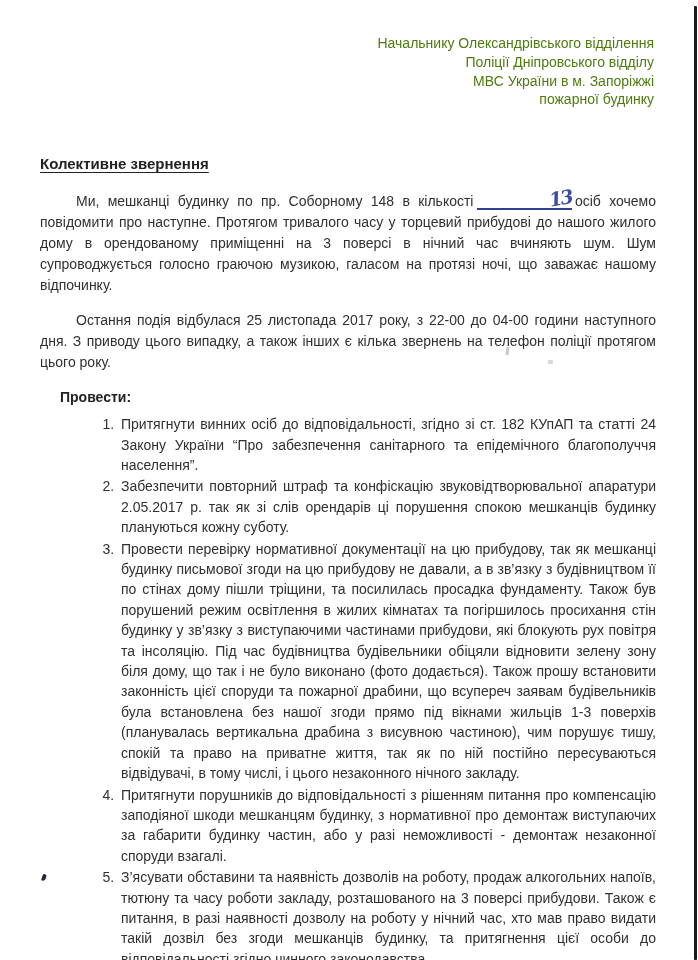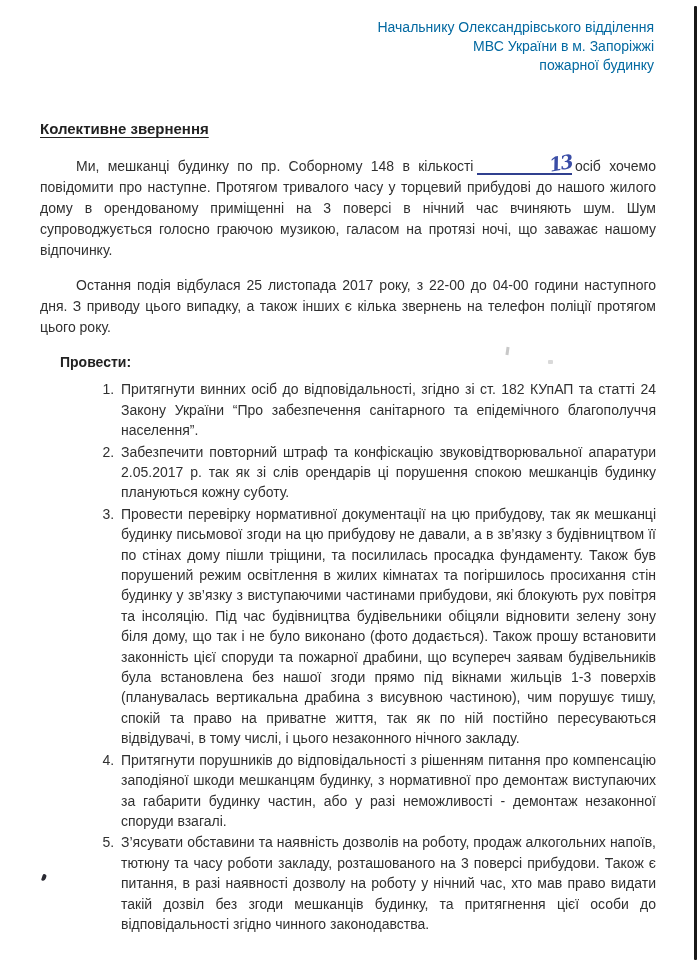--- a/index.html
+++ b/index.html
@@ -26,25 +26,25 @@
     width: 3px;
     background: #191919;
     border-radius: 1px;
   }
   .content {
     position: relative;
     padding: 0 42px 0 40px;
   }
   
   .recipient {
-    margin-top: 18px;
+    margin-top: 34px;
     text-align: right;
     font-size: 14px;
     line-height: 18.8px;
-    color: #0369a1;
+    color: #4d7c0f;
     padding-right: 2px;
   }
   
   .title {
     margin-top: 46px;
     text-align: left;
     font-size: 15px;
     font-weight: bold;
     color: #222222;
   }
@@ -138,20 +138,21 @@
 <body>
 
 <div class="page">
 
   <div class="scan-edge"></div>
 
   <div class="content">
 
     <div class="recipient">
       <div>Начальнику Олександрівського відділення</div>
+      <div>Поліції Дніпровського відділу</div>
       <div>МВС України в м. Запоріжжі</div>
       <div>пожарної будинку</div>
     </div>
 
     <div class="title">
       <span>Колективне звернення</span>
     </div>
 
     <p class="para indent para-intro">
       <span>Ми, мешканці будинку по пр. Соборному 148 в кількості</span><span class="hw-slot"><span class="hw">13</span></span><span>осіб  хочемо повідомити про наступне. Протягом тривалого часу у торцевий прибудові до нашого жилого дому в орендованому приміщенні на 3 поверсі в нічний час вчиняють шум. Шум супроводжується голосно граючою музикою, галасом  на протязі ночі, що заважає нашому відпочинку.</span>

